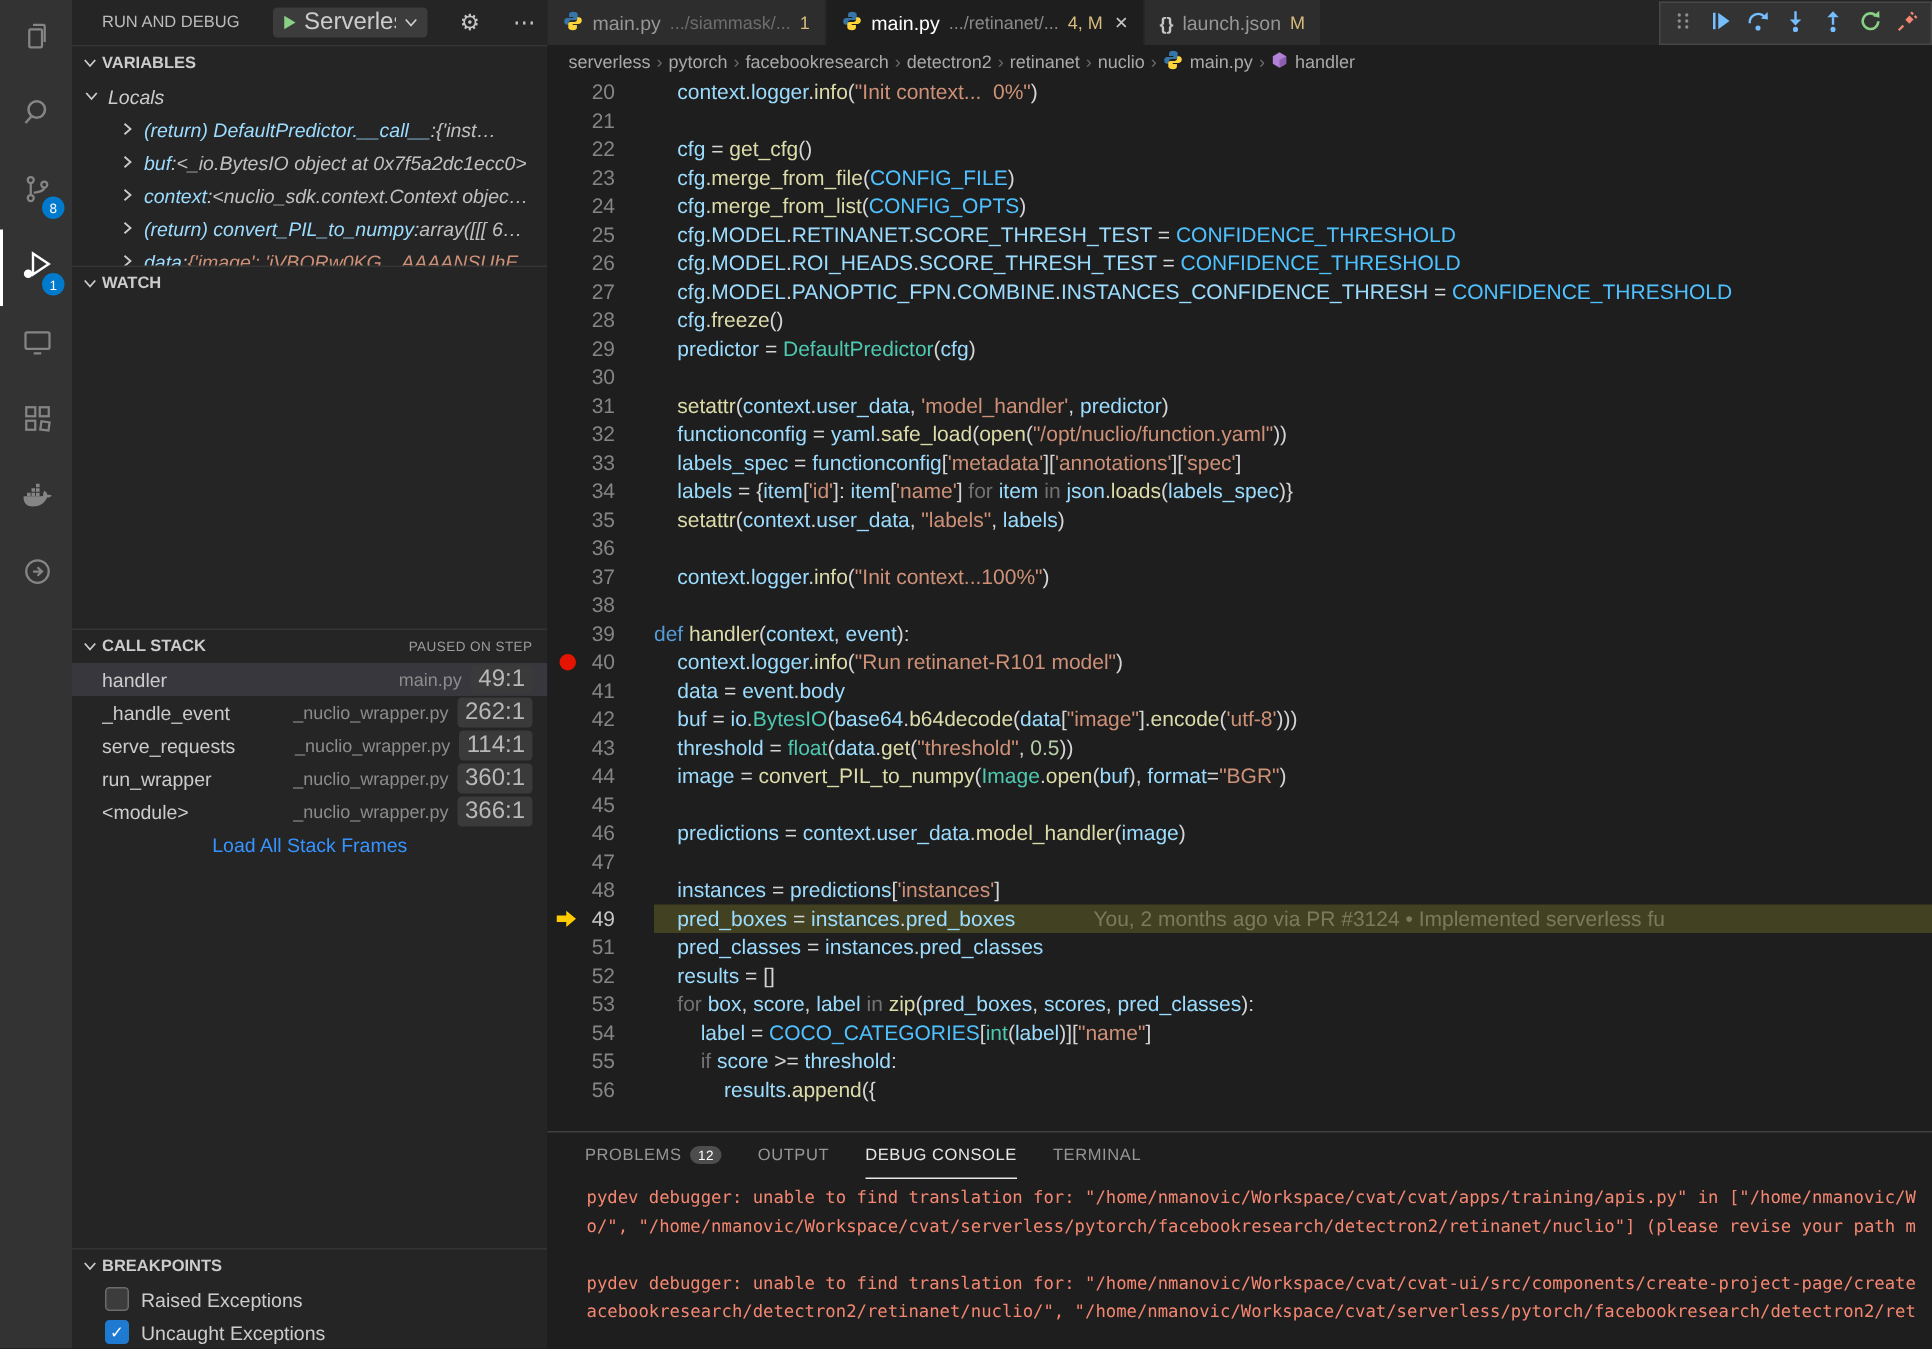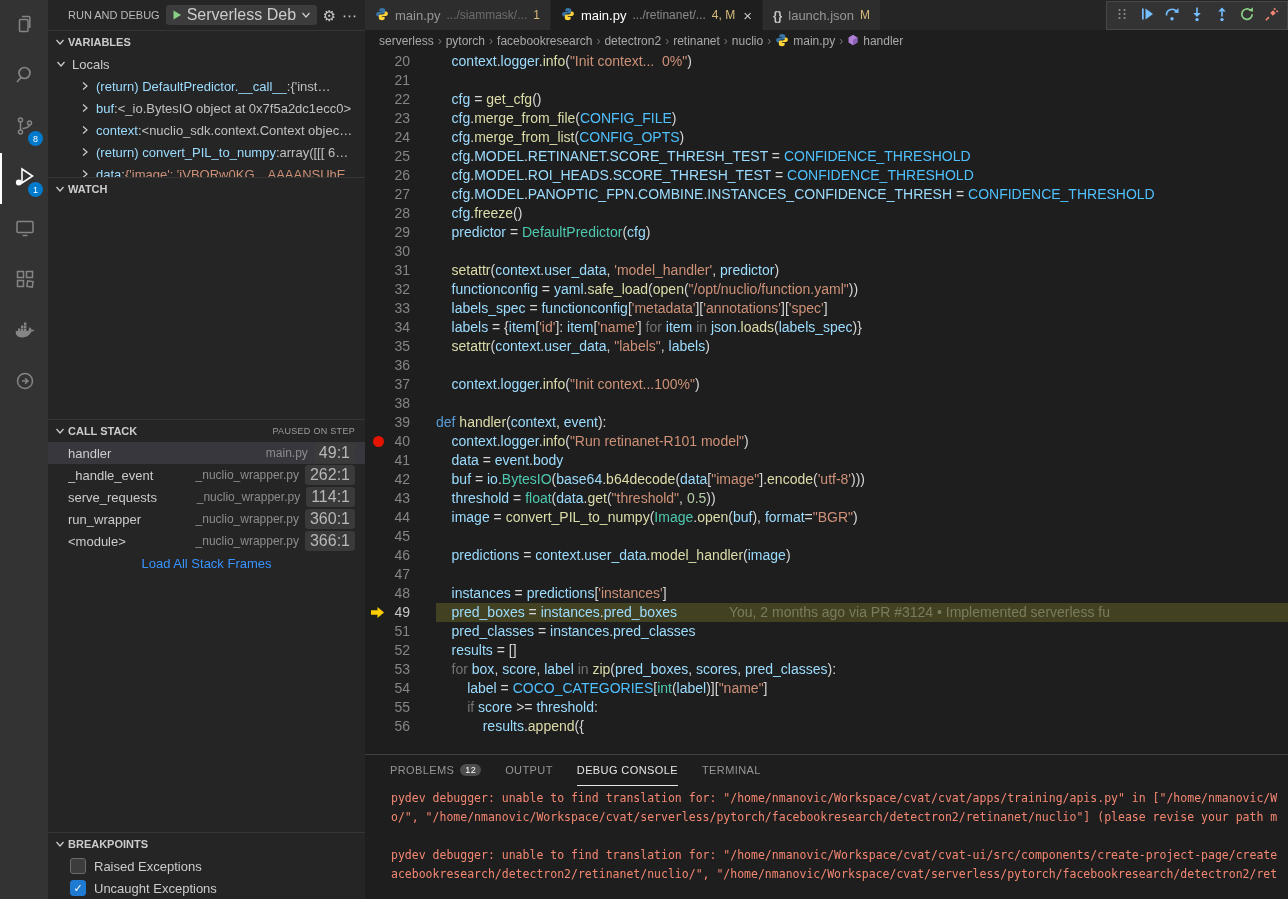--- a/index.html
+++ b/index.html
@@ -7,31 +7,31 @@
   .app{display:flex;width:1288px;height:899px;}
   
   .activitybar{width:48px;background:#333333;flex:none;display:flex;flex-direction:column;}
   .ab-item{height:51px;display:flex;align-items:center;justify-content:center;position:relative;
     color:#858585;cursor:pointer;border-left:2px solid transparent;box-sizing:border-box;}
   .ab-item.active{color:#ffffff;border-left-color:#ffffff;}
   .ab-badge{position:absolute;right:5px;bottom:7px;background:#007acc;color:#fff;border-radius:50%;
     min-width:15px;height:15px;font-size:9px;display:flex;align-items:center;justify-content:center;}
   
   .sidebar{width:317px;background:#252526;flex:none;display:flex;flex-direction:column;overflow:hidden;}
-  .sidebar-title{height:30px;display:flex;align-items:center;padding:0 8px 0 20px;flex:none;gap:6px;text-align:right;}
+  .sidebar-title{height:30px;display:flex;align-items:center;padding:0 8px 0 20px;flex:none;gap:22px;text-align:right;}
   .sidebar-title .t{font-size:11px;color:#bbbbbb;white-space:nowrap;}
   .launch-picker{display:flex;align-items:center;background:#3c3c3c;border-radius:3px;height:20px;
     padding:0 6px;gap:5px;flex:1;min-width:0;cursor:pointer;}
   .lp-label{font-size:16px;color:#cccccc;white-space:nowrap;overflow:hidden;flex:1;}
   .icon-btn{color:#c5c5c5;font-size:15px;cursor:pointer;line-height:1;}
   .section-header{height:22px;display:flex;align-items:center;padding:0 10px 0 4px;font-size:11px;
     font-weight:700;color:#cccccc;flex:none;border-top:1px solid rgba(128,128,128,.18);cursor:pointer;}
   .section-header .chev{width:16px;display:flex;justify-content:center;color:#cccccc;}
   .sec-status{margin-left:auto;font-size:9px;font-weight:400;color:#9d9d9d;letter-spacing:.3px;}
-  .variables-body{height:124px;overflow:hidden;flex:none;}
+  .variables-body{height:124px;overflow:hidden;flex:none;font-style:italic;}
   .watch-body{height:219px;flex:none;}
   .var-row{height:22px;display:flex;align-items:center;padding-left:8px;white-space:nowrap;overflow:hidden;cursor:pointer;}
   .var-row.item{padding-left:32px;}
   .var-row .chev{width:16px;flex:none;color:#cccccc;display:flex;}
   .scope-label{color:#cccccc;}
   .var-name{color:#9cdcfe;}
   .var-colon{color:#cccccc;}
   .var-value{color:#c0c0c0;}
   .var-value.str{color:#ce9178;}
   .callstack-body{flex:none;}

